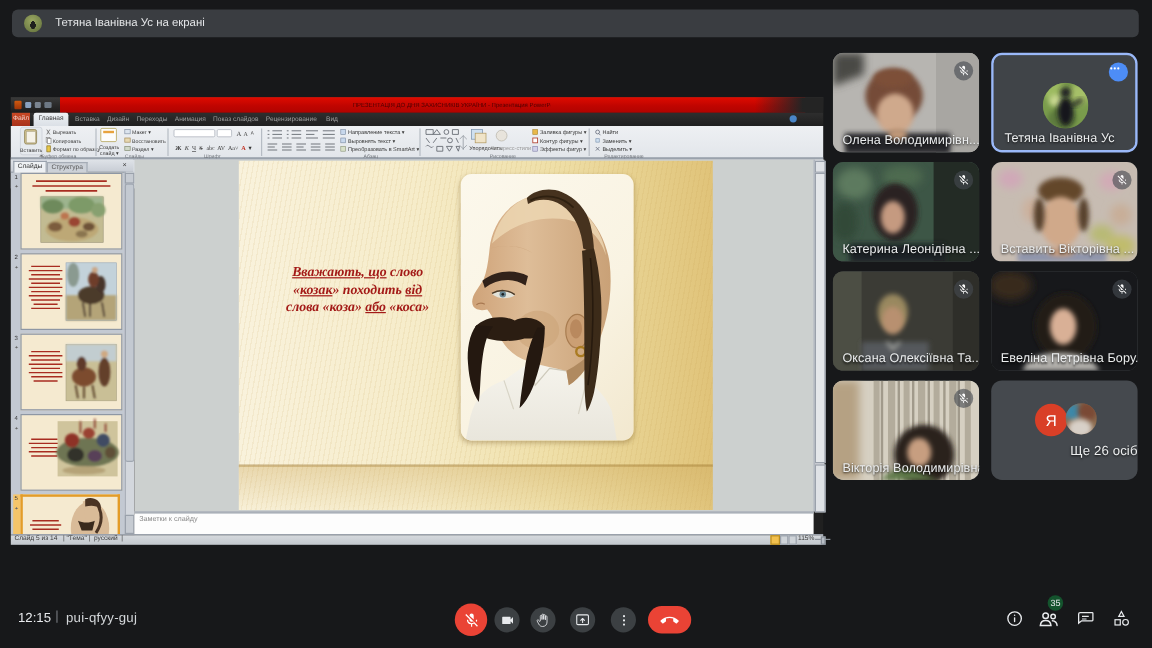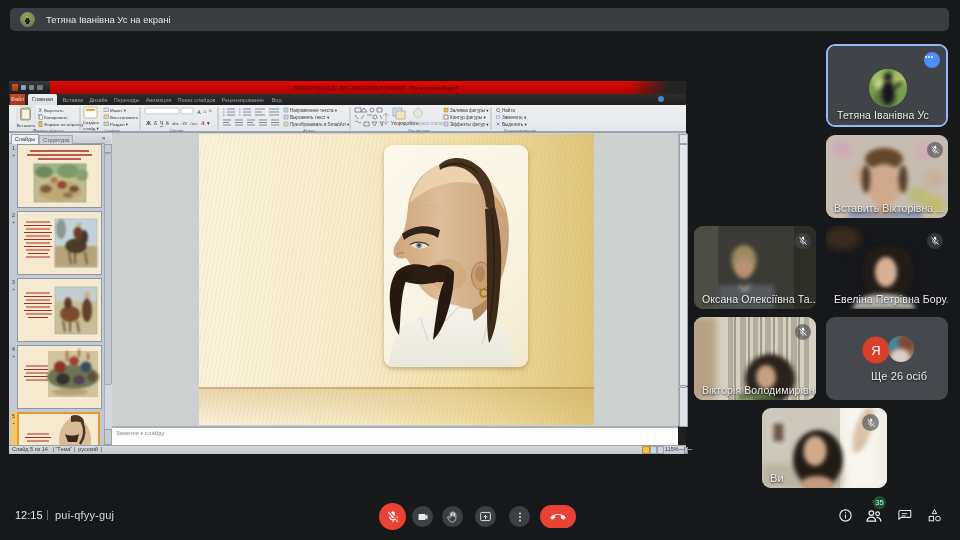--- a/index.html
+++ b/index.html
@@ -278,20 +278,23 @@
  </div>
 
  <div class="abs" style="left:103px;top:52px;width:574px;height:293px;background:#ccd0cf;"></div>
 
  <div class="abs" style="left:190px;top:53px;width:395px;height:291px;background:
    repeating-linear-gradient(100deg,rgba(190,150,70,.10) 0 1px,rgba(255,255,255,0) 1px 4px),
    linear-gradient(90deg,#f9f2dc 0%,#f6ecc9 38%,#efdfa8 66%,#e6cf8c 86%,#e0c379 100%);"></div>
  <div class="abs" style="left:190px;top:306px;width:395px;height:1.5px;background:rgba(150,110,40,.45);"></div>
  <div class="abs" style="left:190px;top:307px;width:395px;height:37px;background:linear-gradient(rgba(205,170,95,.38),rgba(235,215,160,.06));"></div>
 
+ <div class="abs" style="left:219px;top:139px;width:140px;height:48px;font-family:'Liberation Serif',serif;
+   font-size:11.5px;line-height:14.6px;font-weight:bold;font-style:italic;color:#a31a17;text-align:center;">
+   <u>Вважають, що</u> слово<br>«<u>козак</u>» походить <u>від</u><br>слова «коза» <u>або</u> «коса»</div>
 
 <div class="abs" style="left:375px;top:64px;width:144px;height:222px;border-radius:9px;
    background:linear-gradient(135deg,#fcf8ec,#f9f3e2 60%,#f2e8cf);box-shadow:0 2px 4px rgba(120,90,40,.4);overflow:hidden;">
   <svg width="144" height="222" viewBox="0 0 144 222">
    <defs>
     <linearGradient id="skin" x1="0" y1="0" x2="1" y2="0">
      <stop offset="0" stop-color="#cfa379"></stop>
               <stop offset=".4" stop-color="#debd98"></stop>
               <stop offset="1" stop-color="#c9a177"></stop>
     </linearGradient>
@@ -350,20 +353,38 @@
  <div class="abs" style="left:3px;top:364px;font-size:5.5px;color:#3a3a3a;line-height:8px;white-space:pre;">Слайд 5 из 14   | "Тема" |  русский  |</div>
  <div class="abs" style="left:633px;top:365px;width:6px;height:6px;background:#f2c04e;border:1px solid #b98c20;"></div>
  <div class="abs" style="left:641px;top:365px;width:5px;height:6px;background:#cfd4d9;border:1px solid #9aa1ab;"></div>
  <div class="abs" style="left:648px;top:365px;width:5px;height:6px;background:#cfd4d9;border:1px solid #9aa1ab;"></div>
  <div class="abs" style="left:656px;top:364px;font-size:5.5px;color:#3a3a3a;line-height:8px;">115%</div>
  <div class="abs" style="left:670px;top:367.5px;width:13px;height:1px;background:#8a9098;"></div>
  <div class="abs" style="left:675px;top:365.5px;width:2px;height:5px;background:#b8bec6;border:.5px solid #888f98;"></div>
  <div class="abs" style="left:637px;top:364px;font-size:5.5px;color:#3a3a3a;line-height:8px;"></div>
 </div>
 
+<div class="tile" style="left:694px;top:44px;">
+ <svg width="122" height="83" viewBox="0 0 122 83">
+  <rect width="122" height="83" fill="#b7b5b1"></rect>
+  <rect x="86" y="0" width="36" height="83" fill="#a8a6a2"></rect>
+  <path d="M0 0h26v18L0 28z" fill="#4a4845" filter="url(#b3)"></path>
+  <ellipse cx="51" cy="36" rx="24" ry="22" fill="#744b38" filter="url(#b2)"></ellipse>
+  <ellipse cx="52" cy="51" rx="15.5" ry="17" fill="#cfa98c" filter="url(#b2)"></ellipse>
+  <ellipse cx="50" cy="21" rx="16" ry="8" fill="#7d5038" filter="url(#b2)"></ellipse>
+  <rect x="10" y="67" width="88" height="17" fill="#26282c" filter="url(#b2)"></rect>
+  <ellipse cx="54" cy="68" rx="8" ry="5" fill="#c09878" filter="url(#b2)"></ellipse>
+ </svg>
+ <div class="mic">
+        <svg width="10" height="10" viewBox="0 0 24 24" fill="#fff">
+          <path d="M15 10.6V5a3 3 0 0 0-6 0v.2l6 5.4zm3.3.4h1.7c0 1.2-.3 2.2-.8 3.2l-1.3-1.2c.2-.6.4-1.3.4-2zM4.3 3L3 4.3l6 6V11a3 3 0 0 0 5 2.2l1.4 1.4A5 5 0 0 1 7 11H5.3a6.7 6.7 0 0 0 5.9 6.6V21h1.6v-3.4c.9-.1 1.8-.5 2.6-1l4.3 4.3 1.3-1.3L4.3 3z"></path>
+        </svg>
+      </div>
+      <div class="tname">Олена Володимирівн...</div>
+</div>
 
 <div class="tile" style="left:826px;top:44px;width:118px;height:79px;border:2px solid #9ab8f8;">
  <svg width="118" height="79" viewBox="0 0 118 79">
   <rect width="118" height="79" fill="#404448"></rect>
   <defs>
           <clipPath id="avc">
             <circle cx="60" cy="42" r="19"></circle>
           </clipPath>
         </defs>
   <g clip-path="url(#avc)">
@@ -380,20 +401,38 @@
  <div style="position:absolute;right:6px;top:6px;width:16px;height:16px;border-radius:50%;background:#4d8df6;display:flex;align-items:center;justify-content:center;">
   <svg width="10" height="10" viewBox="0 0 24 24" fill="#fff">
           <circle cx="5" cy="12" r="2.2"></circle>
           <circle cx="12" cy="12" r="2.2"></circle>
           <circle cx="19" cy="12" r="2.2"></circle>
         </svg>
  </div>
  <div class="tname" style="left:9px;bottom:4px;">Тетяна Іванівна Ус</div>
 </div>
 
+<div class="tile" style="left:694px;top:135px;">
+ <svg width="122" height="83" viewBox="0 0 122 83">
+  <rect width="122" height="83" fill="#3d5646"></rect>
+  <rect x="84" y="0" width="38" height="83" fill="#232b25"></rect>
+  <ellipse cx="18" cy="18" rx="15" ry="13" fill="#5d7a5e" filter="url(#b3)"></ellipse>
+  <ellipse cx="58" cy="12" rx="17" ry="9" fill="#4e6a50" filter="url(#b3)"></ellipse>
+  <ellipse cx="10" cy="50" rx="11" ry="16" fill="#324838" filter="url(#b3)"></ellipse>
+  <ellipse cx="52" cy="42" rx="19" ry="24" fill="#2a2320" filter="url(#b2)"></ellipse>
+  <ellipse cx="50" cy="46" rx="10" ry="13.5" fill="#c59a80" filter="url(#b2)"></ellipse>
+  <rect x="14" y="68" width="80" height="16" fill="#1e2428" filter="url(#b2)"></rect>
+ </svg>
+ <div class="mic">
+        <svg width="10" height="10" viewBox="0 0 24 24" fill="#fff">
+          <path d="M15 10.6V5a3 3 0 0 0-6 0v.2l6 5.4zm3.3.4h1.7c0 1.2-.3 2.2-.8 3.2l-1.3-1.2c.2-.6.4-1.3.4-2zM4.3 3L3 4.3l6 6V11a3 3 0 0 0 5 2.2l1.4 1.4A5 5 0 0 1 7 11H5.3a6.7 6.7 0 0 0 5.9 6.6V21h1.6v-3.4c.9-.1 1.8-.5 2.6-1l4.3 4.3 1.3-1.3L4.3 3z"></path>
+        </svg>
+      </div>
+      <div class="tname">Катерина Леонідівна ...</div>
+</div>
 
 <div class="tile" style="left:826px;top:135px;">
  <svg width="122" height="83" viewBox="0 0 122 83">
   <rect width="122" height="83" fill="#c7bcb2"></rect>
   <g filter="url(#b3)">
    <ellipse cx="16" cy="14" rx="10" ry="8" fill="#d0a8b8"></ellipse>
    <ellipse cx="34" cy="40" rx="8" ry="10" fill="#ccb09c"></ellipse>
    <ellipse cx="100" cy="16" rx="10" ry="8" fill="#d2aab6"></ellipse>
    <ellipse cx="108" cy="44" rx="9" ry="9" fill="#c8ae98"></ellipse>
    <ellipse cx="92" cy="60" rx="10" ry="8" fill="#b8ba74"></ellipse>
@@ -490,42 +529,23 @@
             <circle cx="75" cy="32" r="13"></circle>
           </clipPath>
         </defs>
   <g clip-path="url(#pc2)">
    <rect x="62" y="19" width="26" height="26" fill="#8a6a4e"></rect>
    <ellipse cx="68" cy="26" rx="8" ry="7" fill="#3d88a8" filter="url(#b2)"></ellipse>
    <ellipse cx="80" cy="26" rx="8" ry="8" fill="#7a4a34" filter="url(#b2)"></ellipse>
    <ellipse cx="74" cy="40" rx="10" ry="8" fill="#d8d0c8" filter="url(#b2)"></ellipse>
   </g>
  </svg>
- <div class="tname" style="left:0;right:0;bottom:18px;text-align:center;font-size:11px;margin-left:24px;">Ще 26 осіб</div>
-</div>
-
-<div class="tile" style="left:762px;top:408px;width:125px;height:80px;">
- <svg width="125" height="80" viewBox="0 0 125 80">
-  <rect width="125" height="80" fill="#ccc8bb"></rect>
-  <rect x="78" width="47" height="80" fill="#f2f0e7"></rect>
-  <rect x="84" y="0" width="30" height="80" fill="#f8f6ef" filter="url(#b3)"></rect>
-  <rect x="0" y="56" width="80" height="24" fill="#b9b2a2" filter="url(#b3)"></rect>
-  <rect x="10" y="14" width="13" height="21" fill="#6a5844" stroke="#e8e4da" stroke-width="1.5" filter="url(#b2)"></rect>
-  <ellipse cx="101" cy="22" rx="8" ry="24" fill="#d9c2a9" filter="url(#b2)" transform="rotate(18 101 22)"></ellipse>
-  <ellipse cx="56" cy="51" rx="25" ry="29" fill="#201a16" filter="url(#b2)"></ellipse>
-  <ellipse cx="53" cy="43" rx="11.5" ry="15" fill="#d0a98c" filter="url(#b2)"></ellipse>
-  <ellipse cx="55" cy="76" rx="16" ry="8" fill="#c59c7e" filter="url(#b2)"></ellipse>
- </svg>
- <div class="mic" style="top:6px;right:8px;width:17px;height:17px;">
-        <svg width="10" height="10" viewBox="0 0 24 24" fill="#fff">
-          <path d="M15 10.6V5a3 3 0 0 0-6 0v.2l6 5.4zm3.3.4h1.7c0 1.2-.3 2.2-.8 3.2l-1.3-1.2c.2-.6.4-1.3.4-2zM4.3 3L3 4.3l6 6V11a3 3 0 0 0 5 2.2l1.4 1.4A5 5 0 0 1 7 11H5.3a6.7 6.7 0 0 0 5.9 6.6V21h1.6v-3.4c.9-.1 1.8-.5 2.6-1l4.3 4.3 1.3-1.3L4.3 3z"></path>
-        </svg>
-      </div>
- <div class="tname" style="font-size:11px;">Ви</div>
-</div>
+ <div class="tname" style="left:0;right:0;bottom:18px;text-align:right;font-size:11px;margin-left:24px;">Ще 26 осіб</div>
+</div>
+
 <svg width="0" height="0" style="position:absolute">
       <defs>
  <filter id="b1" x="-50%" y="-50%" width="200%" height="200%">
           <feGaussianBlur stdDeviation=".9"></feGaussianBlur>
         </filter>
  <filter id="b2" x="-50%" y="-50%" width="200%" height="200%">
           <feGaussianBlur stdDeviation="2"></feGaussianBlur>
         </filter>
  <filter id="b3" x="-50%" y="-50%" width="200%" height="200%">
           <feGaussianBlur stdDeviation="3.5"></feGaussianBlur>

